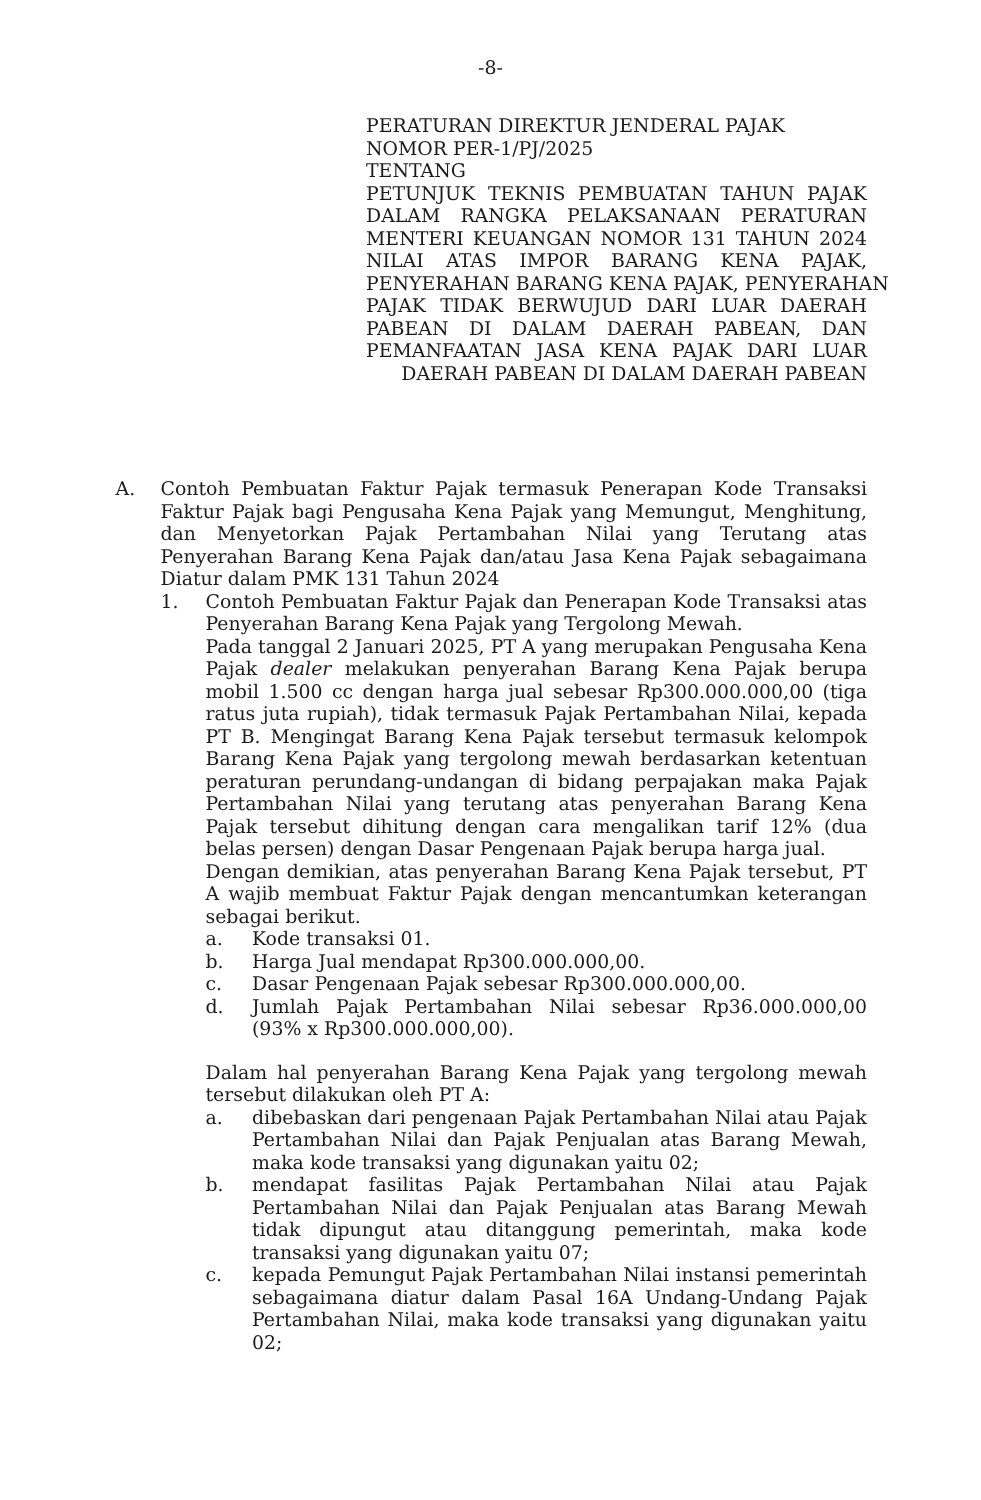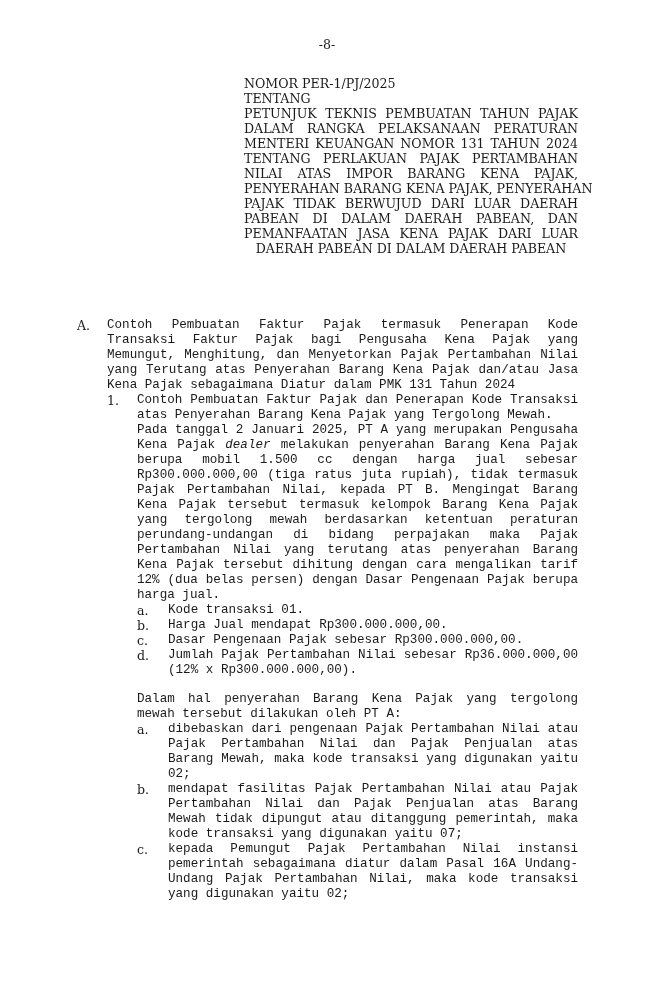--- a/index.html
+++ b/index.html
@@ -5,81 +5,82 @@
   html, body { margin: 0; padding: 0; background: #ffffff; }
   body {
     width: 654px; height: 1000px; position: relative; overflow: hidden;
     font-family: "DejaVu Serif", "Liberation Serif", serif;
     color: #1a1a1a; font-size: 12.6px; line-height: 15px;
   }
   .page-number { position: absolute; top: 37px; left: 0; width: 654px; text-align: center; font-size: 12.6px; }
   .header-block { position: absolute; top: 76px; left: 244px; width: 334px; }
   .header-block .line { white-space: nowrap; }
   .header-block .just { text-align: justify; text-align-last: justify; }
-  .header-block .last { text-align: center; }
+  .header-block .last { text-align: right; }
   .section { position: absolute; top: 318px; left: 0; width: 654px; }
   .row { position: relative; }
   .marker { position: absolute; white-space: nowrap; }
-  .just-p { text-align: justify; font-family: Liberation Mono, monospace; }
+  .just-p { text-align: justify; }
   .secA { margin-left: 107px; width: 471px; }
   .secA > .marker { left: -30px; }
   .item1 { margin-left: 137px; width: 441px; }
   .item1 > .marker { left: -30px; }
   .sub { margin-left: 168px; width: 410px; }
   .sub > .marker { left: -31px; }
   .gap { height: 14px; }
   em { font-style: italic; }
 </style>
 </head>
 <body>
 
 <div class="page-number">-8-</div>
 
 <div class="header-block">
+  <div class="line">PERATURAN DIREKTUR JENDERAL PAJAK</div>
   <div class="line">NOMOR PER-1/PJ/2025</div>
   <div class="line">TENTANG</div>
   <div class="line just">PETUNJUK TEKNIS PEMBUATAN TAHUN PAJAK</div>
   <div class="line just">DALAM RANGKA PELAKSANAAN PERATURAN</div>
   <div class="line just">MENTERI KEUANGAN NOMOR 131 TAHUN 2024</div>
-  <div class="line just">TENTANG PERLAKUAN PAJAK PERTAMBAHAN</div>
   <div class="line just">NILAI ATAS IMPOR BARANG KENA PAJAK,</div>
   <div class="line just">PENYERAHAN BARANG KENA PAJAK, PENYERAHAN</div>
   <div class="line just">PAJAK TIDAK BERWUJUD DARI LUAR DAERAH</div>
   <div class="line just">PABEAN DI DALAM DAERAH PABEAN, DAN</div>
   <div class="line just">PEMANFAATAN JASA KENA PAJAK DARI LUAR</div>
   <div class="line last">DAERAH PABEAN DI DALAM DAERAH PABEAN</div>
 </div>
 
 <div class="section">
   <div class="row secA">
     <span class="marker">A.</span>
     <div class="just-p">Contoh Pembuatan Faktur Pajak termasuk Penerapan Kode Transaksi Faktur Pajak bagi Pengusaha Kena Pajak yang Memungut, Menghitung, dan Menyetorkan Pajak Pertambahan Nilai yang Terutang atas Penyerahan Barang Kena Pajak dan/atau Jasa Kena Pajak sebagaimana Diatur dalam PMK 131 Tahun 2024</div>
   </div>
 
   <div class="row item1">
     <span class="marker">1.</span>
     <div class="just-p">Contoh Pembuatan Faktur Pajak dan Penerapan Kode Transaksi atas Penyerahan Barang Kena Pajak yang Tergolong Mewah.</div>
     <div class="just-p"><span>Pada tanggal 2 Januari 2025, PT A yang merupakan Pengusaha Kena Pajak </span><em>dealer</em><span> melakukan penyerahan Barang Kena Pajak berupa mobil 1.500 cc dengan harga jual sebesar Rp300.000.000,00 (tiga ratus juta rupiah), tidak termasuk Pajak Pertambahan Nilai, kepada PT B. Mengingat Barang Kena Pajak tersebut termasuk kelompok Barang Kena Pajak yang tergolong mewah berdasarkan ketentuan peraturan perundang-undangan di bidang perpajakan maka Pajak Pertambahan Nilai yang terutang atas penyerahan Barang Kena Pajak tersebut dihitung dengan cara mengalikan tarif 12% (dua belas persen) dengan Dasar Pengenaan Pajak berupa harga jual.</span></div>
+    <div class="just-p">Dengan demikian, atas penyerahan Barang Kena Pajak tersebut, PT A wajib membuat Faktur Pajak dengan mencantumkan keterangan sebagai berikut.</div>
   </div>
 
   <div class="row sub">
     <span class="marker">a.</span>
     <div class="just-p">Kode transaksi 01.</div>
   </div>
   <div class="row sub">
     <span class="marker">b.</span>
     <div class="just-p">Harga Jual mendapat Rp300.000.000,00.</div>
   </div>
   <div class="row sub">
     <span class="marker">c.</span>
     <div class="just-p">Dasar Pengenaan Pajak sebesar Rp300.000.000,00.</div>
   </div>
   <div class="row sub">
     <span class="marker">d.</span>
-    <div class="just-p">Jumlah Pajak Pertambahan Nilai sebesar Rp36.000.000,00 (12% x Rp300.000.000,00).</div>
+    <div class="just-p">Jumlah Pajak Pertambahan Nilai sebesar Rp36.000.000,00 (93% x Rp300.000.000,00).</div>
   </div>
 
   <div class="gap"></div>
 
   <div class="row item1">
     <div class="just-p">Dalam hal penyerahan Barang Kena Pajak yang tergolong mewah tersebut dilakukan oleh PT A:</div>
   </div>
 
   <div class="row sub">
     <span class="marker">a.</span>

